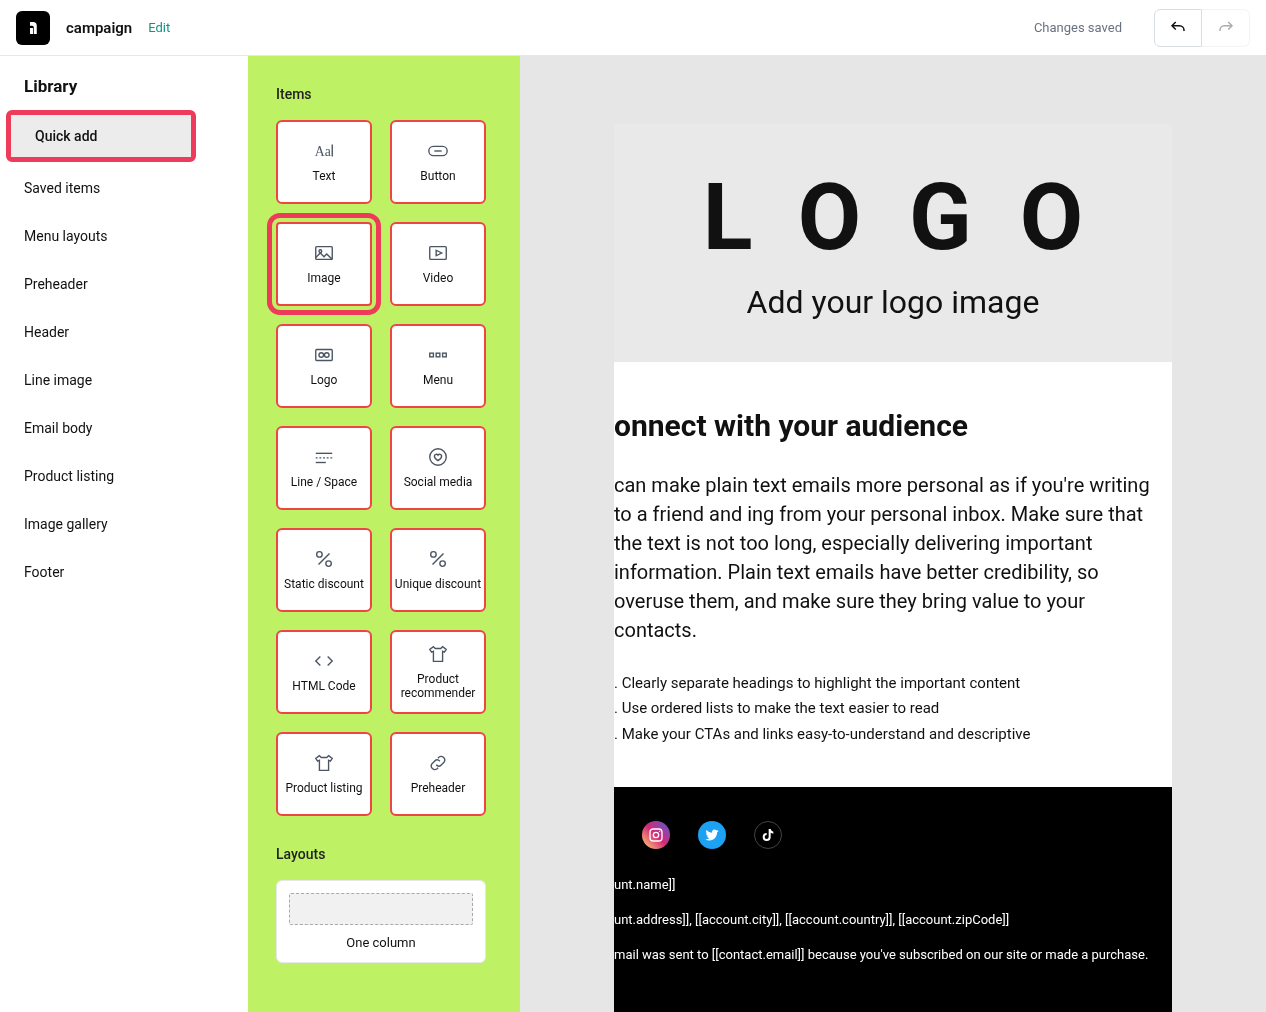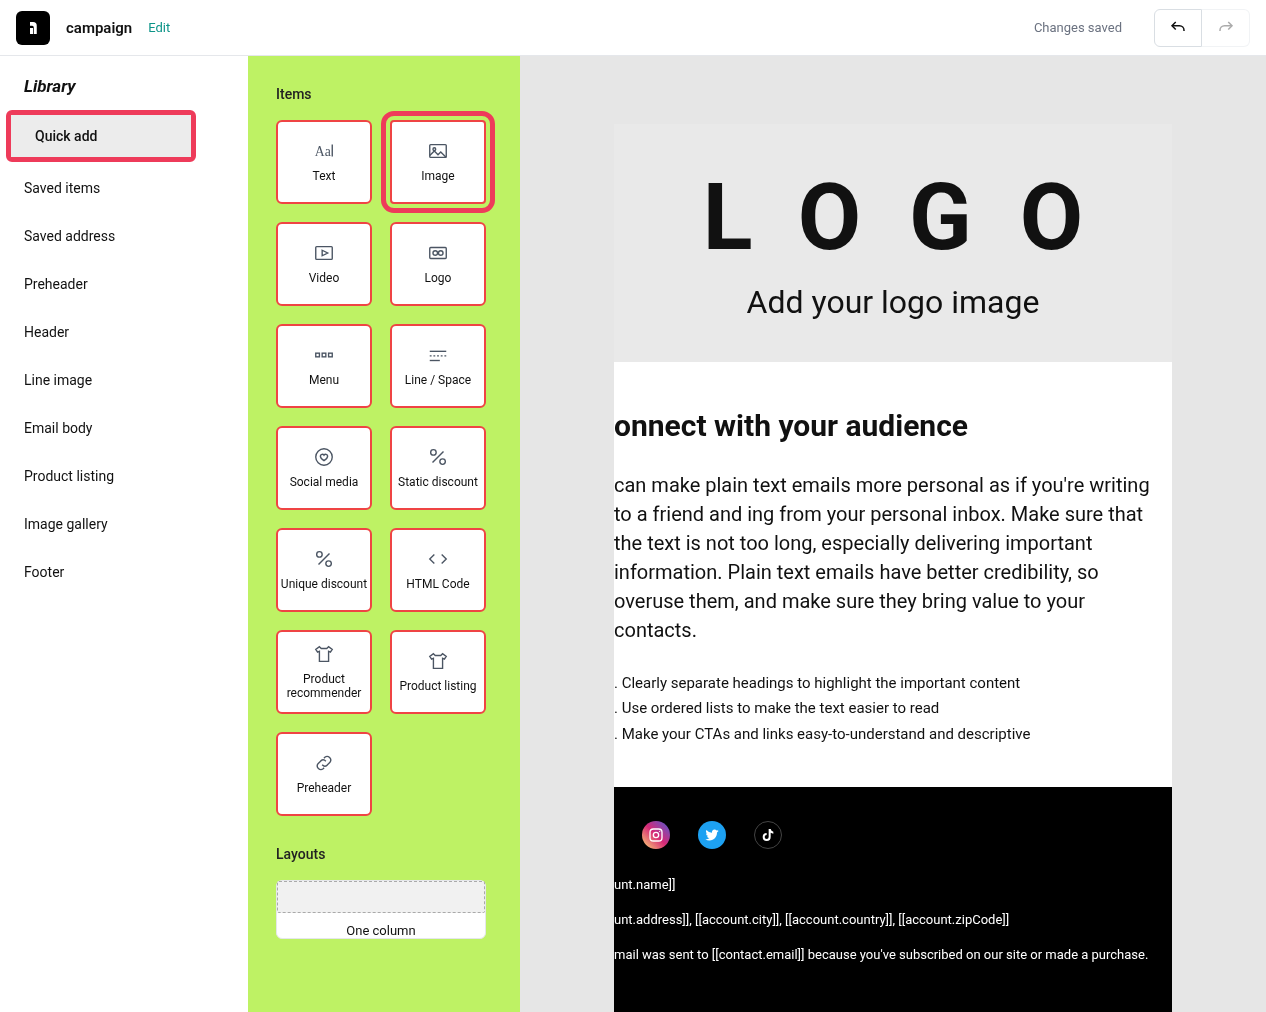--- a/index.html
+++ b/index.html
@@ -16,36 +16,36 @@
   .undo-redo { display: flex; margin-left: 16px; }
   .undo-redo button { width: 48px; height: 38px; border: 1px solid #d9dee3; background: #fff; display: flex; align-items: center; justify-content: center; }
   .undo-redo button:first-child { border-radius: 6px 0 0 6px; }
   .undo-redo button:last-child { border-radius: 0 6px 6px 0; border-left: none; opacity: .35; }
   .undo-redo svg { width: 18px; height: 18px; stroke: #111; fill: none; stroke-width: 2; }
 
   .main { display: flex; height: calc(1012px - 56px); }
 
   
   .sidebar { width: 248px; background: #fff; padding: 20px 0 0 0; }
-  .sidebar-title { font-weight: 700; font-size: 17px; padding: 0 24px 12px 24px; font-style: italic; }
+  .sidebar-title { font-weight: 700; font-size: 17px; padding: 0 24px 12px 24px; }
   .sidebar-item { height: 48px; display: flex; align-items: center; padding: 0 24px; font-size: 14px; cursor: pointer; }
   .sidebar-item.active { background: #ececec; font-weight: 500; }
   .highlight-red { border: 5px solid #ee3b5a; border-radius: 6px; margin: 2px 6px; width: 190px; }
 
   
   .panel { width: 272px; background: #bef264; padding: 30px 28px 20px 28px; overflow: auto; }
   .panel-heading { font-size: 14px; font-weight: 500; color: #222; margin-bottom: 18px; }
   .items-grid { display: grid; grid-template-columns: repeat(2, 96px); gap: 18px; }
   .item-card { background: #fff; border: 2px solid #ef4444; border-radius: 6px; width: 96px; height: 84px; display: flex; flex-direction: column; align-items: center; justify-content: center; gap: 8px; cursor: pointer; position: relative; }
   .item-card.h100 { height: 84px; }
   .item-card .ic { width: 22px; height: 22px; display: flex; align-items: center; justify-content: center; color: #4b5563; }
   .item-card .lbl { font-size: 12px; text-align: center; color: #111; line-height: 1.15; }
   .item-card.red-ring { outline: 5px solid #ee3b5a; outline-offset: 4px; border-radius: 4px; }
 
-  .layout-card { background: #fff; border: 1px solid #e5e7eb; border-radius: 6px; width: 210px; padding: 0; display: flex; flex-direction: column; align-items: center; gap: 10px; cursor: pointer; }
+  .layout-card { background: #fff; border: 1px solid #e5e7eb; border-radius: 6px; width: 210px; padding: 12px; display: flex; flex-direction: column; align-items: center; gap: 10px; cursor: pointer; }
   .layout-slot { border: 1px dashed #aaa; background: #f1f1f1; height: 32px; width: 100%; border-radius: 2px; }
   .layout-label { font-size: 13px; }
 
   
   .svg { stroke: #4b5563; fill: none; stroke-width: 1.5; }
 
   
   .canvas-wrap { flex: 1; background: #e6e6e6; display: flex; justify-content: center; overflow: hidden; }
   .canvas { width: 558px; background: #fff; margin-top: 68px; display: flex; flex-direction: column; }
   .logo-block { background: #e9e9e9; height: 286px; display: flex; flex-direction: column; align-items: center; justify-content: center; gap: 12px; }
@@ -92,41 +92,49 @@
 
 <div class="main">
 
   <div class="sidebar">
     <div class="sidebar-title">Library</div>
     <div id="sidebar-items">
         <div class="highlight-red" style="padding: 0px;">
           <div class="sidebar-item active" style="height: 42px; width: 100%;">Quick add</div>
         </div>
         <div class="sidebar-item">Saved items</div>
-        <div class="sidebar-item">Saved address</div>
+        <div class="sidebar-item">Menu layouts</div>
         <div class="sidebar-item">Preheader</div>
         <div class="sidebar-item">Header</div>
         <div class="sidebar-item">Line image</div>
         <div class="sidebar-item">Email body</div>
         <div class="sidebar-item">Product listing</div>
         <div class="sidebar-item">Image gallery</div>
         <div class="sidebar-item">Footer</div>
       </div>
   </div>
 
   <div class="panel">
     <div class="panel-heading">Items</div>
     <div class="items-grid" id="items-grid">
         <div class="item-card h100">
           <div class="ic">
             <svg width="24" height="24" viewBox="0 0 24 24">
               <use href="#i-text"></use>
             </svg>
           </div>
           <div class="lbl">Text</div>
+        </div>
+        <div class="item-card h100">
+          <div class="ic">
+            <svg width="24" height="24" viewBox="0 0 24 24">
+              <use href="#i-button"></use>
+            </svg>
+          </div>
+          <div class="lbl">Button</div>
         </div>
         <div class="item-card h100 red-ring">
           <div class="ic">
             <svg width="24" height="24" viewBox="0 0 24 24">
               <use href="#i-image"></use>
             </svg>
           </div>
           <div class="lbl">Image</div>
         </div>
         <div class="item-card h100">

